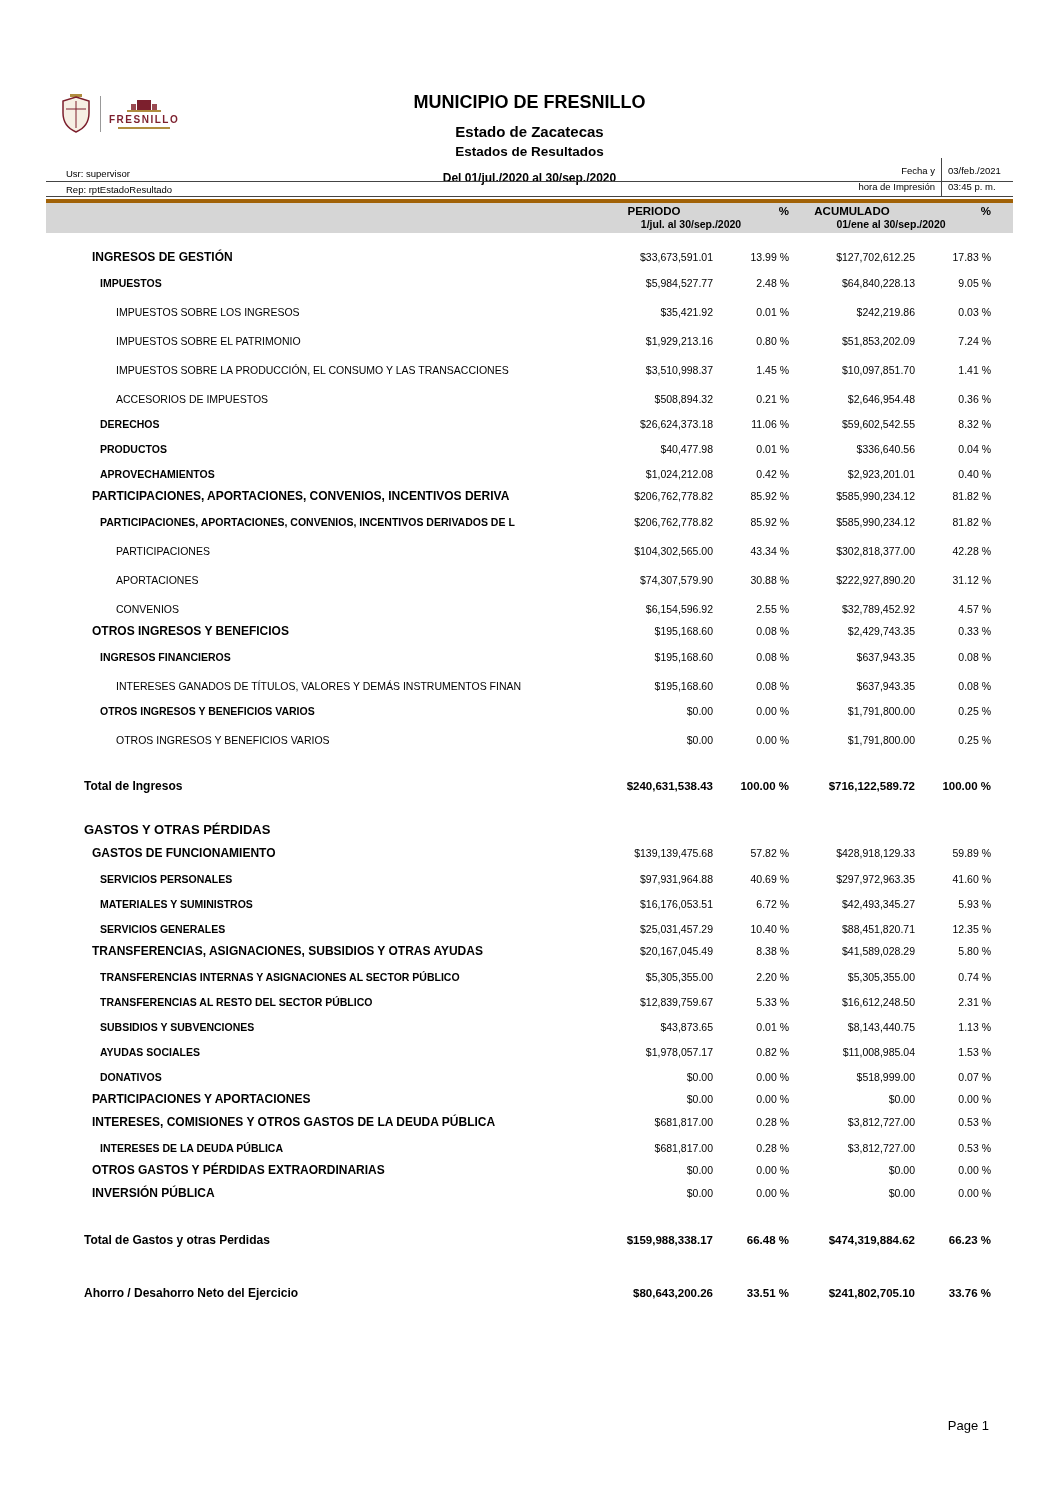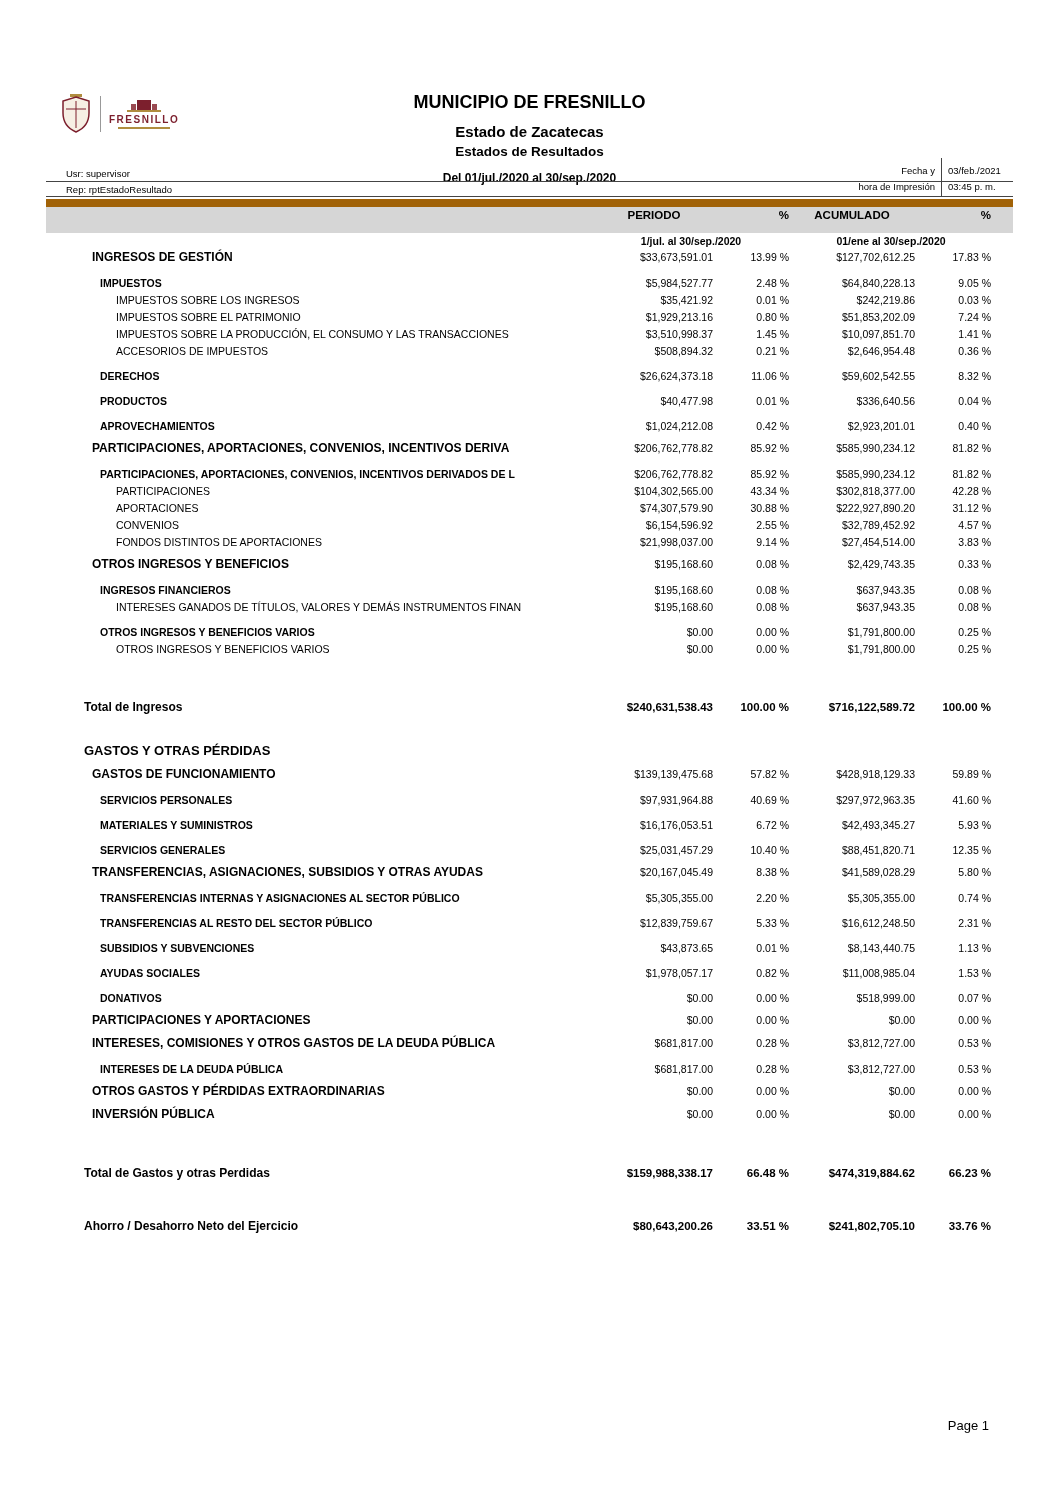--- a/index.html
+++ b/index.html
@@ -27,50 +27,50 @@
   .hline2 { position:absolute; left:46px; right:46px; top:196px; border-top:1px solid #444; }
   .vline  { position:absolute; left:941px; top:158px; height:38px; border-left:1px solid #444; }
   .p-lab1 { position:absolute; right:124px; top:165px; font-size:9.5px; text-align:right; }
   .p-lab2 { position:absolute; right:124px; top:181px; font-size:9.5px; text-align:right; }
   .p-val1 { position:absolute; left:948px; top:165px; font-size:9.5px; }
   .p-val2 { position:absolute; left:948px; top:181px; font-size:9.5px; }
 
   
   .colband {
     position:absolute; left:46px; right:46px; top:199px; height:34px;
-    background:#d6d6d6; border-top:8px solid #a16207; box-sizing:border-box;
+    background:#d6d6d6; border-top:4px solid #a16207; box-sizing:border-box;
   }
   .cb1 {
     display:grid; grid-template-columns:1fr 118px 76px 126px 76px;
     padding-right:22px; font-weight:bold; font-size:11.5px; margin-top:2px;
   }
   .cb1 .c-periodo { text-align:center; }
   .cb1 .c-pct     { text-align:right; }
   .cb1 .c-acum    { text-align:center; }
   .cb2 {
     display:grid; grid-template-columns:1fr 200px 200px;
-    padding-right:22px; font-weight:bold; font-size:10.5px; margin-top:14px;
+    padding-right:22px; font-weight:bold; font-size:10.5px; margin-top:1px;
   }
   .cb2 .c-sub { text-align:center; }
 
   
   .rows { position:absolute; left:46px; right:46px; top:248px; }
   .row {
     display:grid; grid-template-columns:1fr 118px 76px 126px 76px;
     padding-right:22px; align-items:baseline;
     font-size:10.5px; line-height:17px;
   }
   .row .label { white-space:nowrap; overflow:hidden; }
   .row .val   { text-align:right; font-weight:normal; font-size:10.5px; white-space:nowrap; }
 
   .row.section { font-size:13px; font-weight:bold; line-height:20px; margin-top:24px; }
   .row.l1      { font-size:12px; font-weight:bold; line-height:19px; margin-top:4px; }
   .row.l2      { font-weight:bold; margin-top:8px; }
-  .row.l3      { margin-top:0; }
-  .row.total   { font-size:12px; font-weight:bold; line-height:19px; margin-top:40px; }
+  .row.l3      { margin-top:12px; }
+  .row.total   { font-size:12px; font-weight:bold; line-height:19px; margin-top:28px; }
   .row.total .val { font-weight:bold; font-size:11.5px; }
   .rows .row:first-child { margin-top:0; }
   .rows .row.total:last-child { margin-top:34px; }
 
   .row.section .label, .row.total .label { padding-left:38px; }
   .row.l1 .label { padding-left:46px; }
   .row.l2 .label { padding-left:54px; }
   .row.l3 .label { padding-left:70px; }
 
   .page-num { position:absolute; right:70px; top:1418px; font-size:13px; }
@@ -225,27 +225,20 @@
         <div class="val v2">$222,927,890.20</div>
         <div class="val v3">31.12 %</div>
       </div>
       <div class="row l3">
         <div class="label">CONVENIOS</div>
         <div class="val v0">$6,154,596.92</div>
         <div class="val v1">2.55 %</div>
         <div class="val v2">$32,789,452.92</div>
         <div class="val v3">4.57 %</div>
       </div>
-      <div class="row l3">
-        <div class="label">FONDOS DISTINTOS DE APORTACIONES</div>
-        <div class="val v0">$21,998,037.00</div>
-        <div class="val v1">9.14 %</div>
-        <div class="val v2">$27,454,514.00</div>
-        <div class="val v3">3.83 %</div>
-      </div>
       <div class="row l1">
         <div class="label">OTROS INGRESOS Y BENEFICIOS</div>
         <div class="val v0">$195,168.60</div>
         <div class="val v1">0.08 %</div>
         <div class="val v2">$2,429,743.35</div>
         <div class="val v3">0.33 %</div>
       </div>
       <div class="row l2">
         <div class="label">INGRESOS FINANCIEROS</div>
         <div class="val v0">$195,168.60</div>

